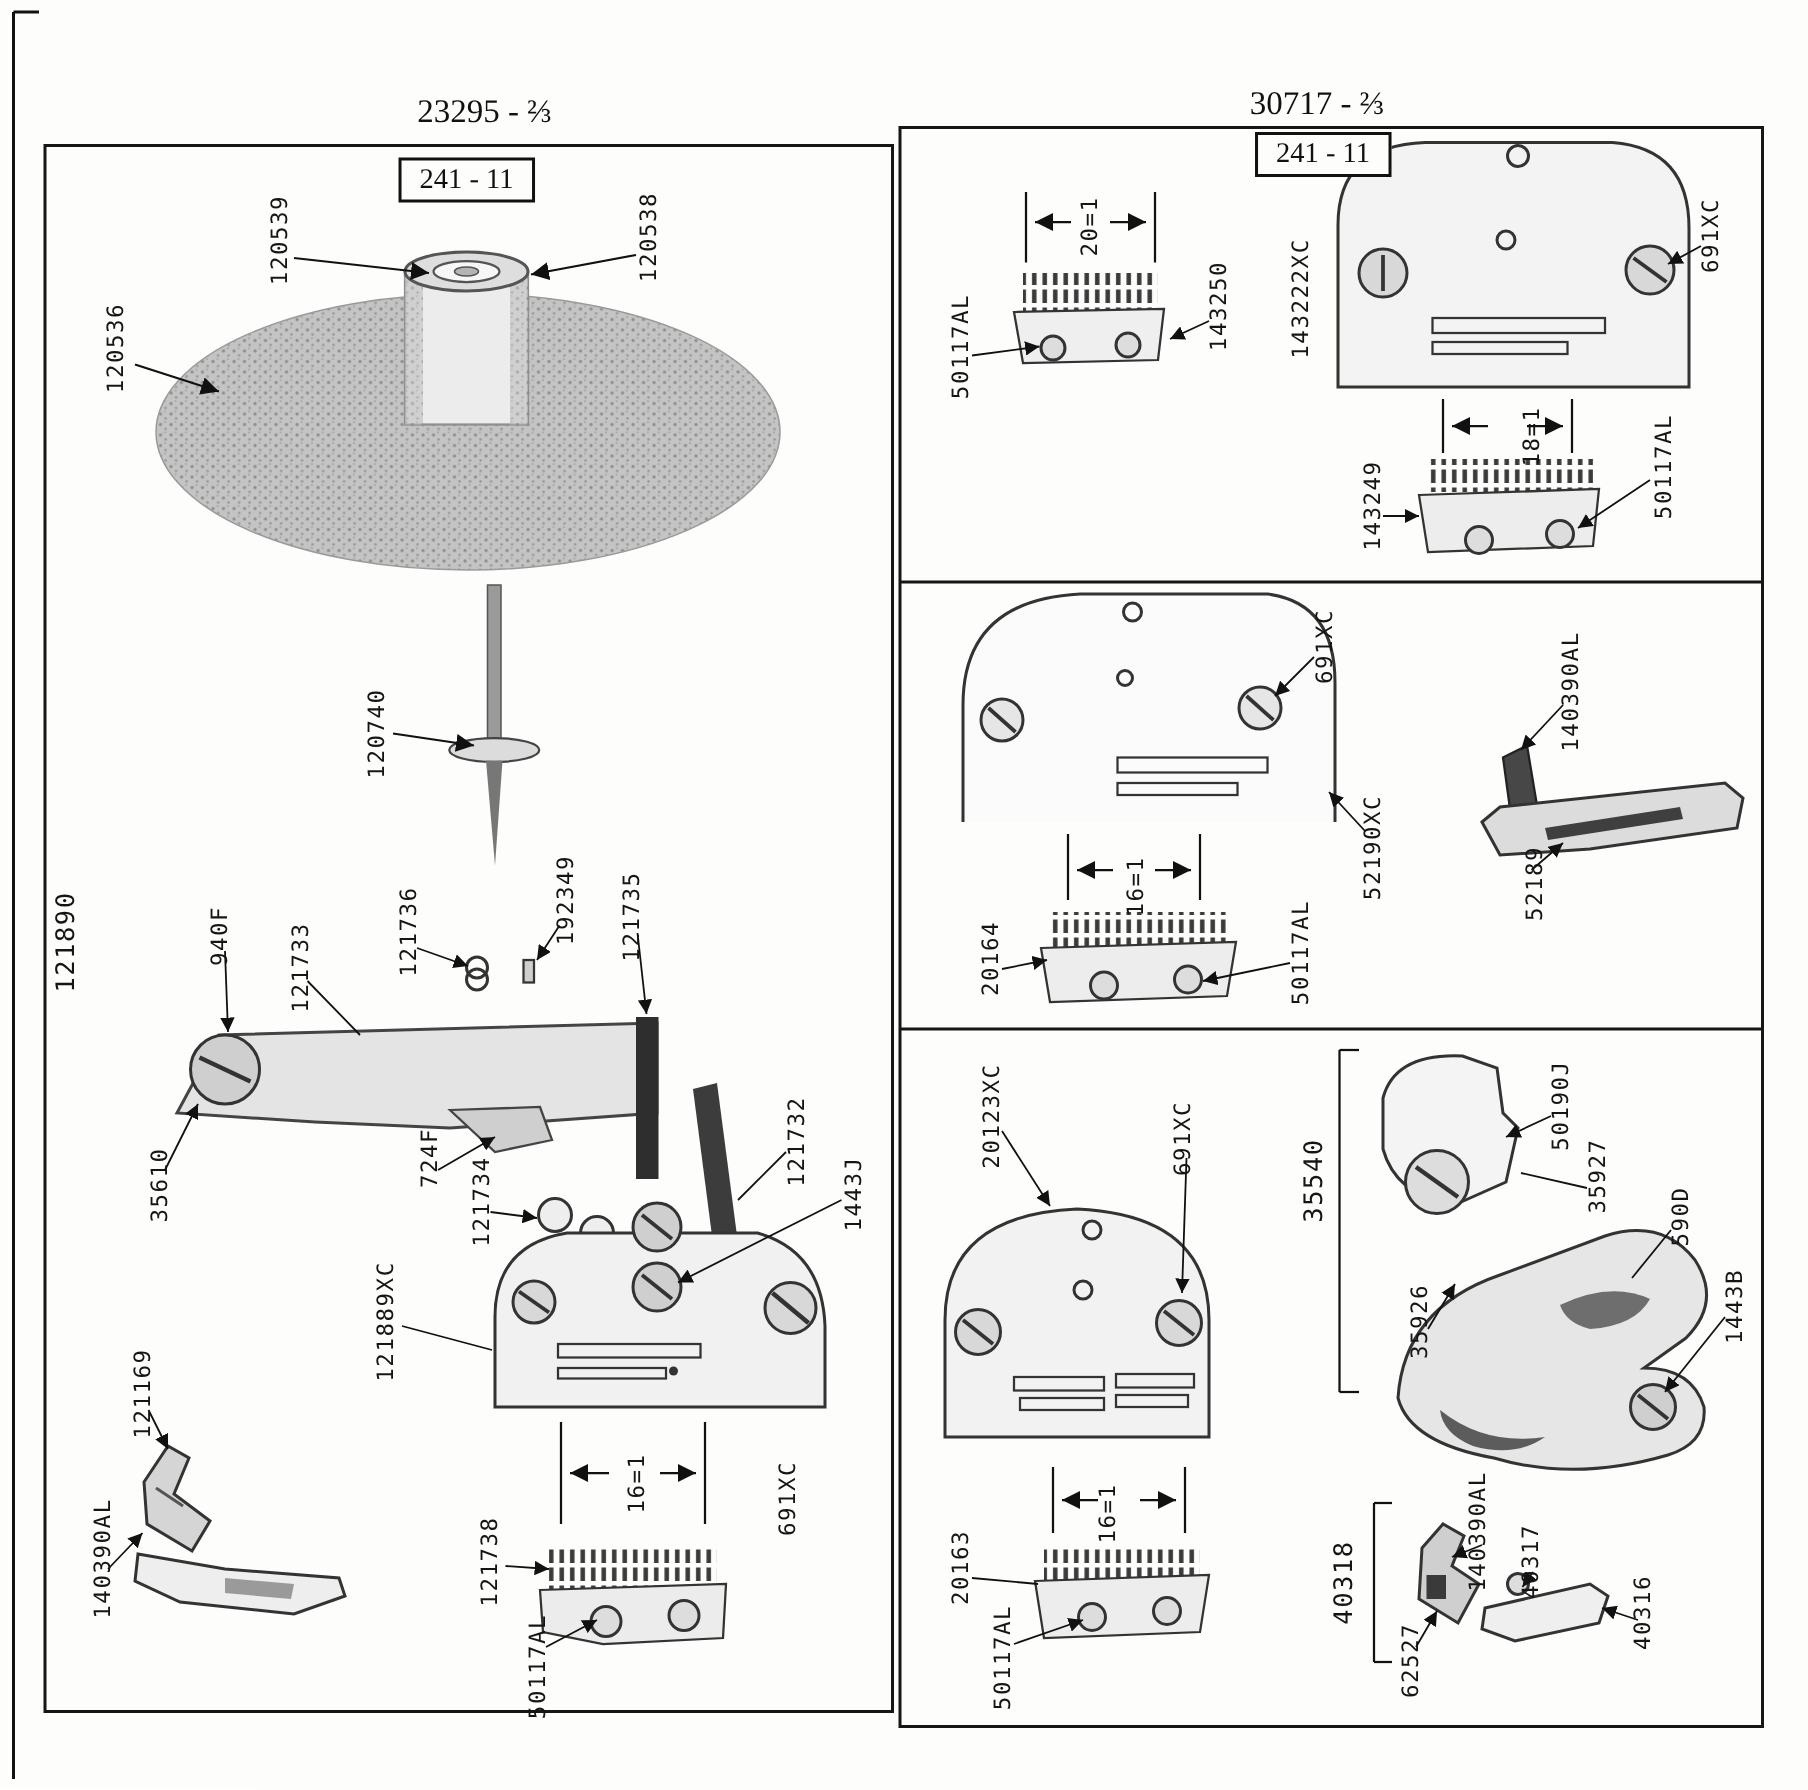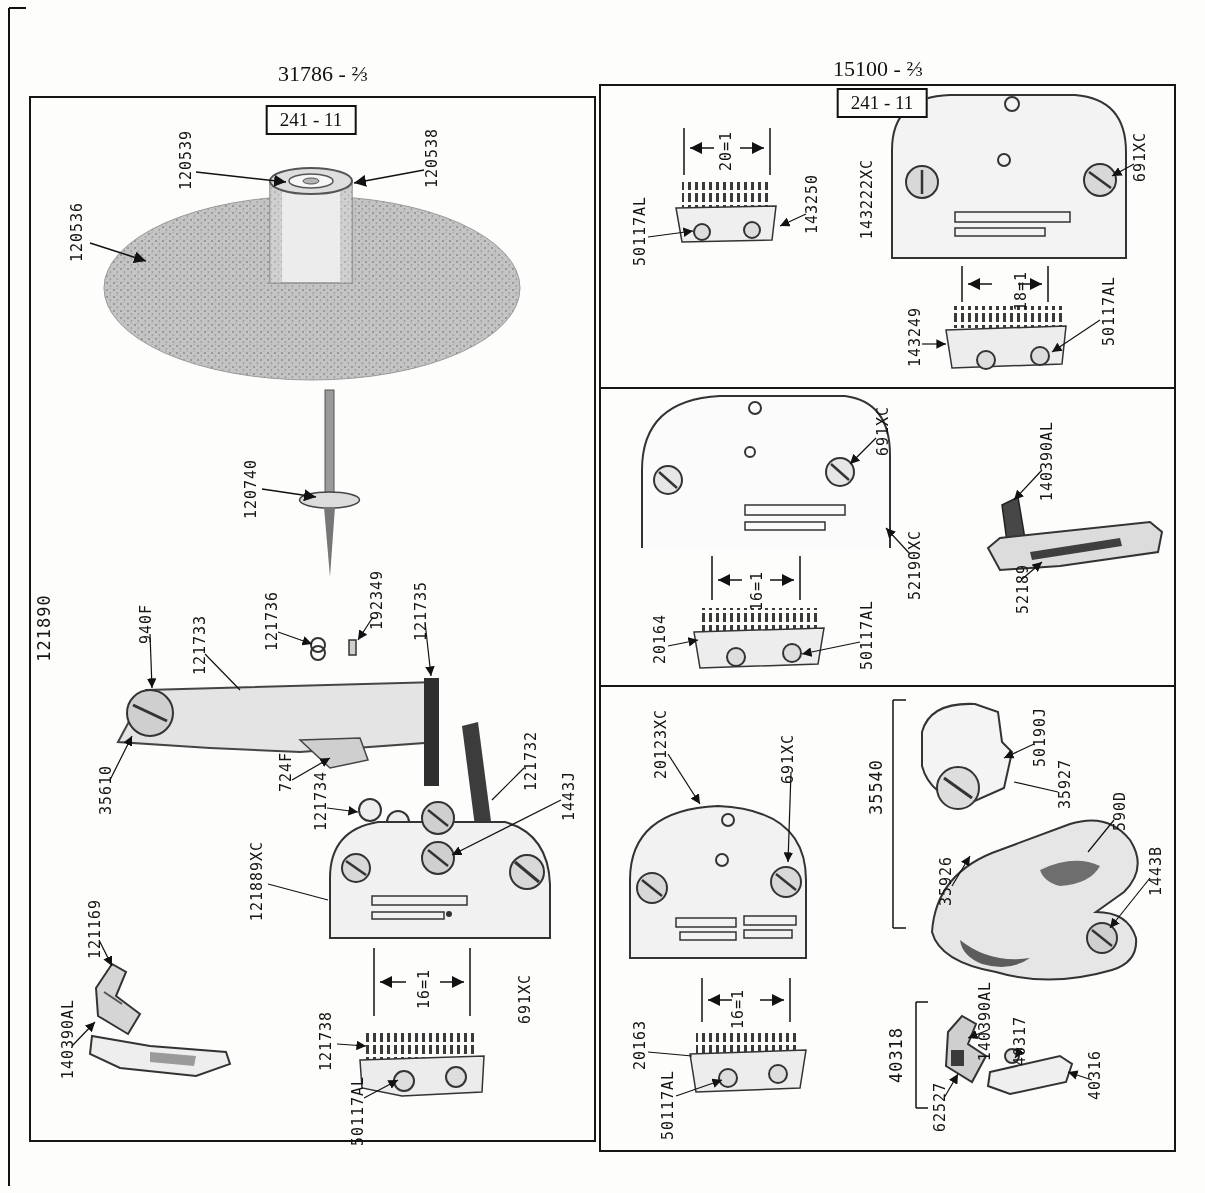--- a/index.html
+++ b/index.html
@@ -283,23 +283,23 @@
 
       <path d="M990,1072 L1060,1056 L1072,1064 L1066,1082 L1010,1094 L988,1086 Z" fill="#efefef" stroke="#333" stroke-width="2"></path>
 
       <line x1="944" y1="1098" x2="958" y2="1074" stroke="#111" stroke-width="1.2" marker-end="url(#arr)"></line>
       <line x1="988" y1="1030" x2="968" y2="1038" stroke="#111" stroke-width="1.2" marker-end="url(#arr)"></line>
       <line x1="1022" y1="1048" x2="1015" y2="1058" stroke="#111" stroke-width="1.2" marker-end="url(#arr)"></line>
       <line x1="1092" y1="1080" x2="1068" y2="1072" stroke="#111" stroke-width="1.2" marker-end="url(#arr)"></line>
     </g>
   </svg>
 
-  <div class="title" style="left:323px; top:74px">31786 - ⅔</div>
+  <div class="title" style="left:323px; top:74px">23295 - ⅔</div>
   <div class="plate-box" style="left:311px; top:120px">241 - 11</div>
-  <div class="title" style="left:878px; top:69px">15100 - ⅔</div>
+  <div class="title" style="left:878px; top:69px">30717 - ⅔</div>
   <div class="plate-box" style="left:882px; top:103px">241 - 11</div>
 
   <div>
       <span class="label" style="left: 186px; top: 160px;">120539</span>
       <span class="label" style="left: 432px; top: 158px;">120538</span>
       <span class="label" style="left: 77px; top: 232px;">120536</span>
       <span class="label" style="left: 251px; top: 489px;">120740</span>
       <span class="label" style="left: 44px; top: 628px; font-size: 17px;">121890</span>
       <span class="label" style="left: 146px; top: 624px;">940F</span>
       <span class="label" style="left: 200px; top: 645px;">121733</span>

